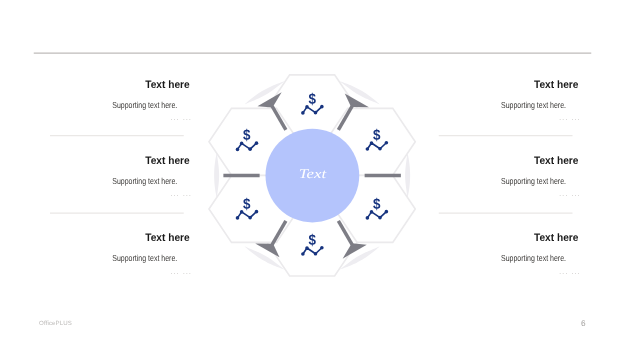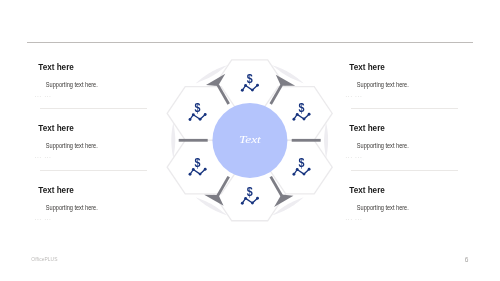--- a/index.html
+++ b/index.html
@@ -1,20 +1,20 @@
 <!DOCTYPE html>
 <html><head>
 <meta charset="utf-8">
 <style>
   html,body{margin:0;padding:0;background:#fff;}
   body{width:500px;height:281px;overflow:hidden;font-family:"Liberation Sans",sans-serif;
        -webkit-font-smoothing:antialiased;}
   .slide{position:relative;width:500px;height:281px;background:#fff;}
   .topline{position:absolute;left:27.4px;top:41.9px;width:445.3px;height:1px;background:#bfbcba;}
-  .block{position:absolute;width:120px;text-align:left;}
+  .block{position:absolute;width:120px;text-align:right;}
   .title{font-size:8.6px;font-weight:bold;color:#1a1a1a;line-height:9px;
          transform:scaleX(0.945);}
   .sub{font-size:7.0px;color:#3a3836;margin-top:8.6px;line-height:7px;
        transform:scaleX(0.80) translateX(-1.5px);}
   .tiny{font-size:5.0px;color:#b3b0ae;margin-top:5.0px;line-height:4px;
         letter-spacing:1.05px;text-indent:1.05px;transform:translateX(-1px);}
   .sep{position:absolute;height:1px;background:#eae8e6;width:106.5px;}
   .footer-brand{position:absolute;left:31.3px;top:256.5px;font-size:4.9px;color:#bcbab8;letter-spacing:0.08px;}
   .footer-page{position:absolute;left:464.8px;top:255.6px;font-size:6.6px;color:#a6a4a2;}
   #diagram{position:absolute;left:0;top:0;}

